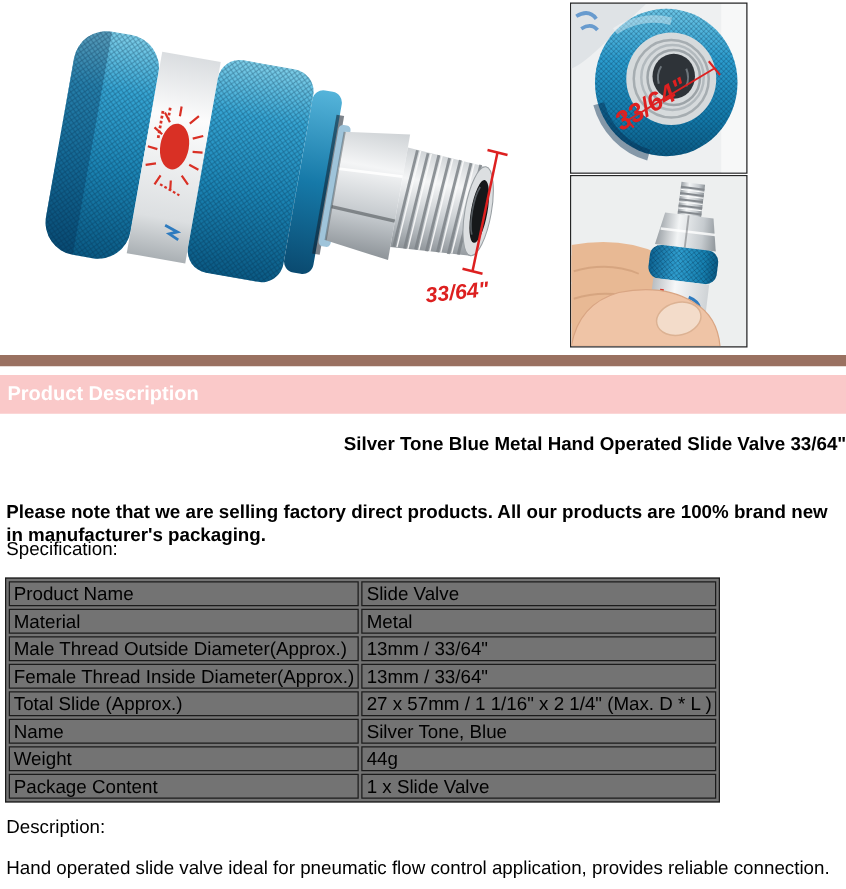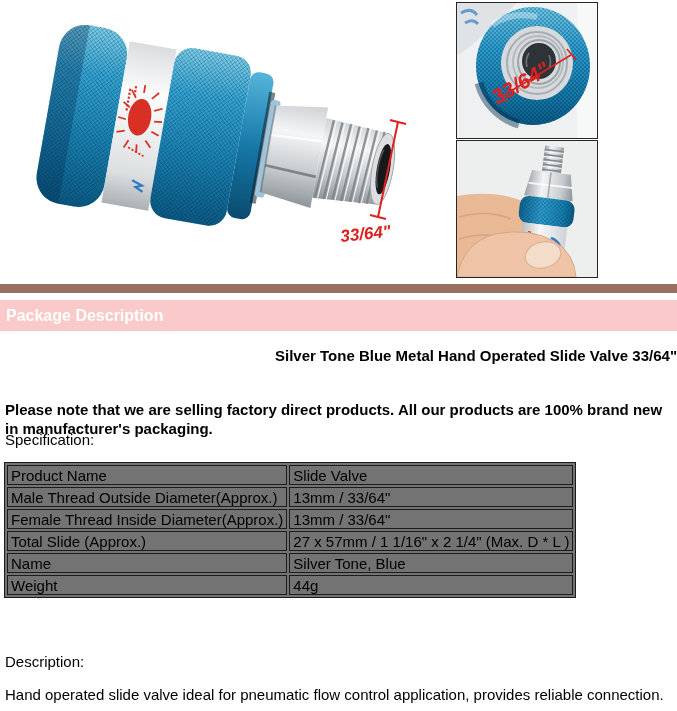--- a/index.html
+++ b/index.html
@@ -231,53 +231,61 @@
       <rect x="69" y="126" width="47" height="12" rx="5" fill="url(#sBlue)"></rect>
     </g>
 
     <path d="M0 136 Q6 102 38 93 Q74 86 98 101 Q117 112 119 136 Z" fill="#efc4a6" stroke="#d9a583" stroke-width="1"></path>
     <ellipse cx="86" cy="114" rx="18" ry="13" transform="rotate(-14 86 114)" fill="#f3dcca" stroke="#dcb293" stroke-width="1.2"></ellipse>
   </svg>
 </div>
 
 <div class="abs brown-divider"></div>
 <div class="abs section-header">
-  <span>Package Description</span>
+  <span>Product Description</span>
 </div>
 
 <div class="abs page-title">Silver Tone Blue Metal Hand Operated Slide Valve 33/64"</div>
 
 <div class="abs note-text">Please note that we are selling factory direct products. All our products are 100% brand new in manufacturer's packaging.</div>
 
 <div class="abs plain-label spec-label">Specification:</div>
 
 <table class="abs spec-table">
   <tbody>
       <tr>
         <td class="c1">Product Name</td>
         <td class="c2">Slide Valve</td>
       </tr>
       <tr>
+        <td class="c1">Material</td>
+        <td class="c2">Metal</td>
+      </tr>
+      <tr>
         <td class="c1">Male Thread Outside Diameter(Approx.)</td>
         <td class="c2">13mm / 33/64"</td>
       </tr>
       <tr>
         <td class="c1">Female Thread Inside Diameter(Approx.)</td>
         <td class="c2">13mm / 33/64"</td>
       </tr>
       <tr>
         <td class="c1">Total Slide (Approx.)</td>
         <td class="c2">27 x 57mm / 1 1/16" x 2 1/4" (Max. D * L )</td>
       </tr>
       <tr>
         <td class="c1">Name</td>
         <td class="c2">Silver Tone, Blue</td>
       </tr>
       <tr>
         <td class="c1">Weight</td>
         <td class="c2">44g</td>
       </tr>
+      <tr>
+        <td class="c1">Package Content</td>
+        <td class="c2">1 x Slide Valve</td>
+      </tr>
     </tbody>
 </table>
 
 <div class="abs plain-label desc-label">Description:</div>
 
 <div class="abs desc-text">Hand operated slide valve ideal for pneumatic flow control application, provides reliable connection.</div>
 
 </body></html>

